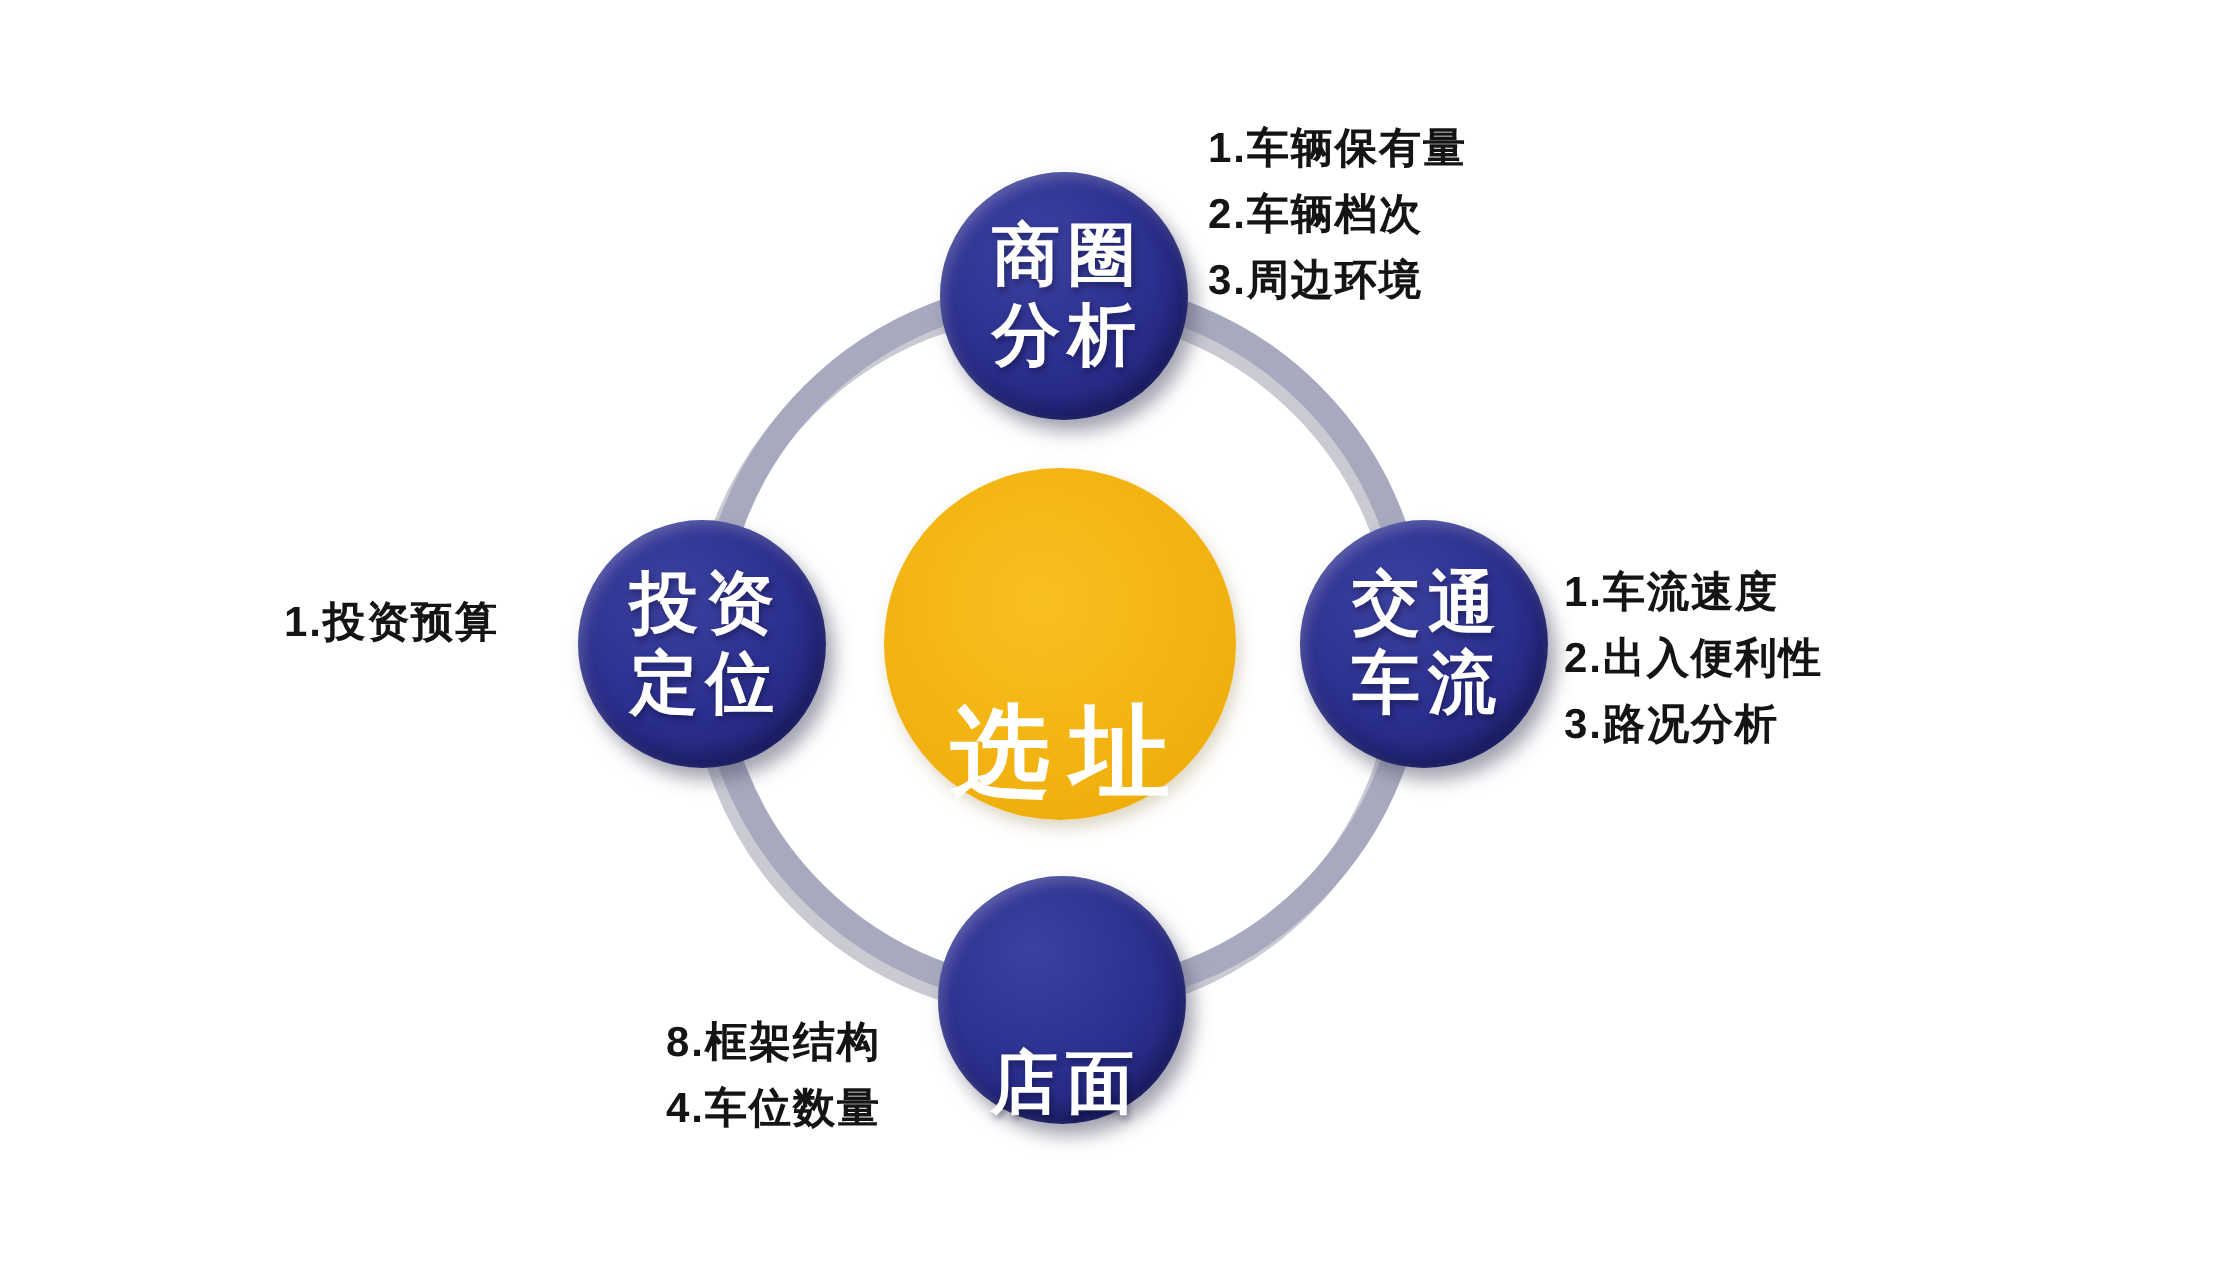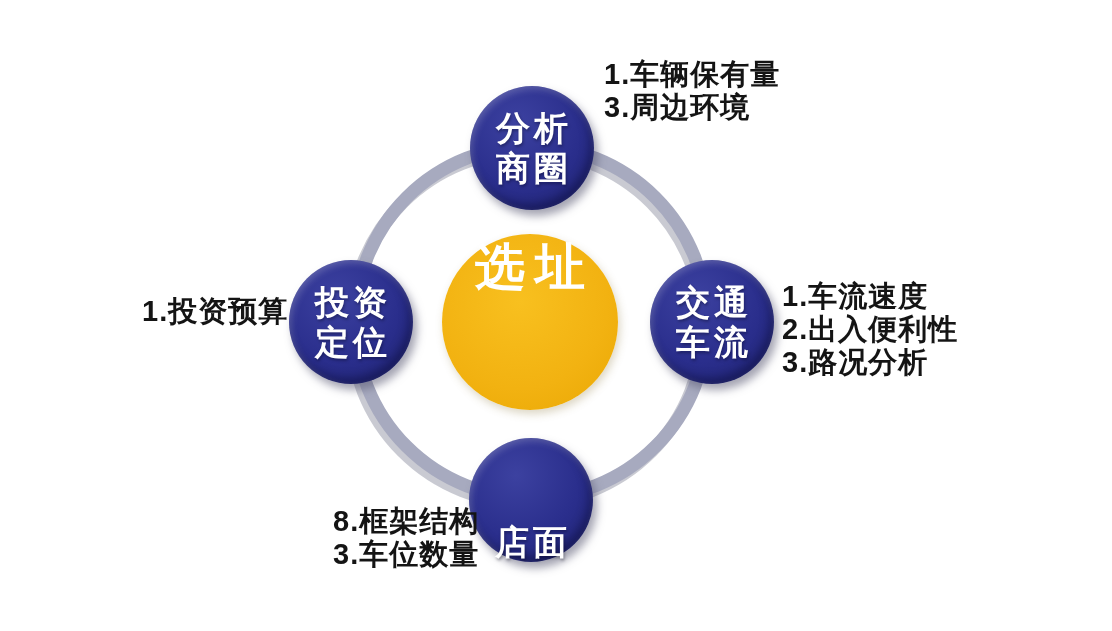--- a/index.html
+++ b/index.html
@@ -49,38 +49,38 @@
   .node-left   { left: 289px; top: 260px; }
 
   .center-node {
     position: absolute;
     left: 442px; top: 234px;
     width: 176px; height: 176px;
     border-radius: 50%;
     background: radial-gradient(circle at 44% 38%, #f8c01f 0%, var(--center-yellow, #f2b211) 60%, #e9a703 100%);
     box-shadow: 2px 4px 8px rgba(140, 120, 60, 0.30);
     display: flex;
-    align-items: flex-start;
+    align-items: flex-end;
     justify-content: center;
   }
   .center-label {
     color: var(--label-white, #ffffff);
     font-family: "DejaVu Serif", "Liberation Serif", serif;
     font-size: 50px;
     font-weight: 600;
     letter-spacing: 10px;
     text-indent: 10px;
   }
 
   .list {
     position: absolute;
     color: var(--text-black, #141414);
     font-family: "Liberation Sans", "DejaVu Sans", sans-serif;
     font-weight: 700;
-    font-size: 29px;
+    font-size: 21px;
     line-height: 33px;
     letter-spacing: 1px;
     white-space: nowrap;
   }
   .list-top    { left: 604px; top:  58px; }
   .list-right  { left: 782px; top: 280px; }
   .list-left   { left: 142px; top: 295px; }
   .list-bottom { left: 333px; top: 505px; }
 </style>
 </head>
@@ -88,22 +88,22 @@
 
 <div class="stage">
 
   <svg class="ring-svg" width="1112" height="631" viewBox="0 0 1112 631">
     <circle cx="527" cy="327" r="176" fill="none" stroke="rgba(75,80,105,0.30)" stroke-width="13"></circle>
     <circle cx="531" cy="322" r="176" fill="none" stroke="#a7aabf" stroke-width="13"></circle>
   </svg>
 
   <div class="node node-top">
     <div class="node-label">
+      <span>商圈</span>
       <span>分析</span>
-      <span>商圈</span>
     </div>
   </div>
 
   <div class="node node-right">
     <div class="node-label">
       <span>交通</span>
       <span>车流</span>
     </div>
   </div>
 
@@ -119,31 +119,32 @@
       <span>定位</span>
     </div>
   </div>
 
   <div class="center-node">
     <span class="center-label">选址</span>
   </div>
 
   <div class="list list-top">
     <div class="list-item">1.车辆保有量</div>
+    <div class="list-item">2.车辆档次</div>
     <div class="list-item">3.周边环境</div>
   </div>
 
   <div class="list list-right">
     <div class="list-item">1.车流速度</div>
     <div class="list-item">2.出入便利性</div>
     <div class="list-item">3.路况分析</div>
   </div>
 
   <div class="list list-bottom">
     <div class="list-item">8.框架结构</div>
-    <div class="list-item">3.车位数量</div>
+    <div class="list-item">4.车位数量</div>
   </div>
 
   <div class="list list-left">
     <div class="list-item">1.投资预算</div>
   </div>
 
 </div>
 
 </body></html>

